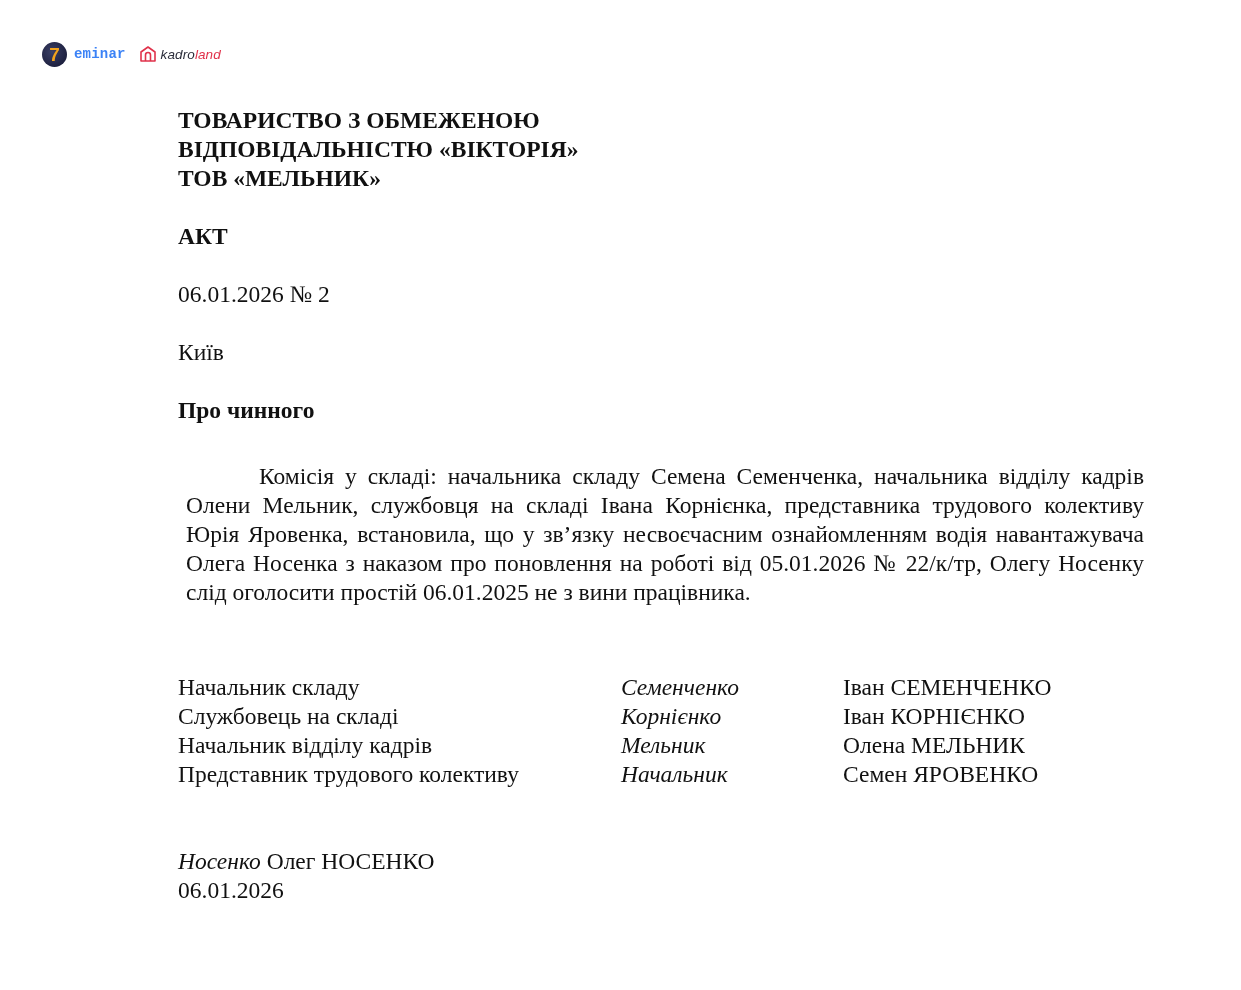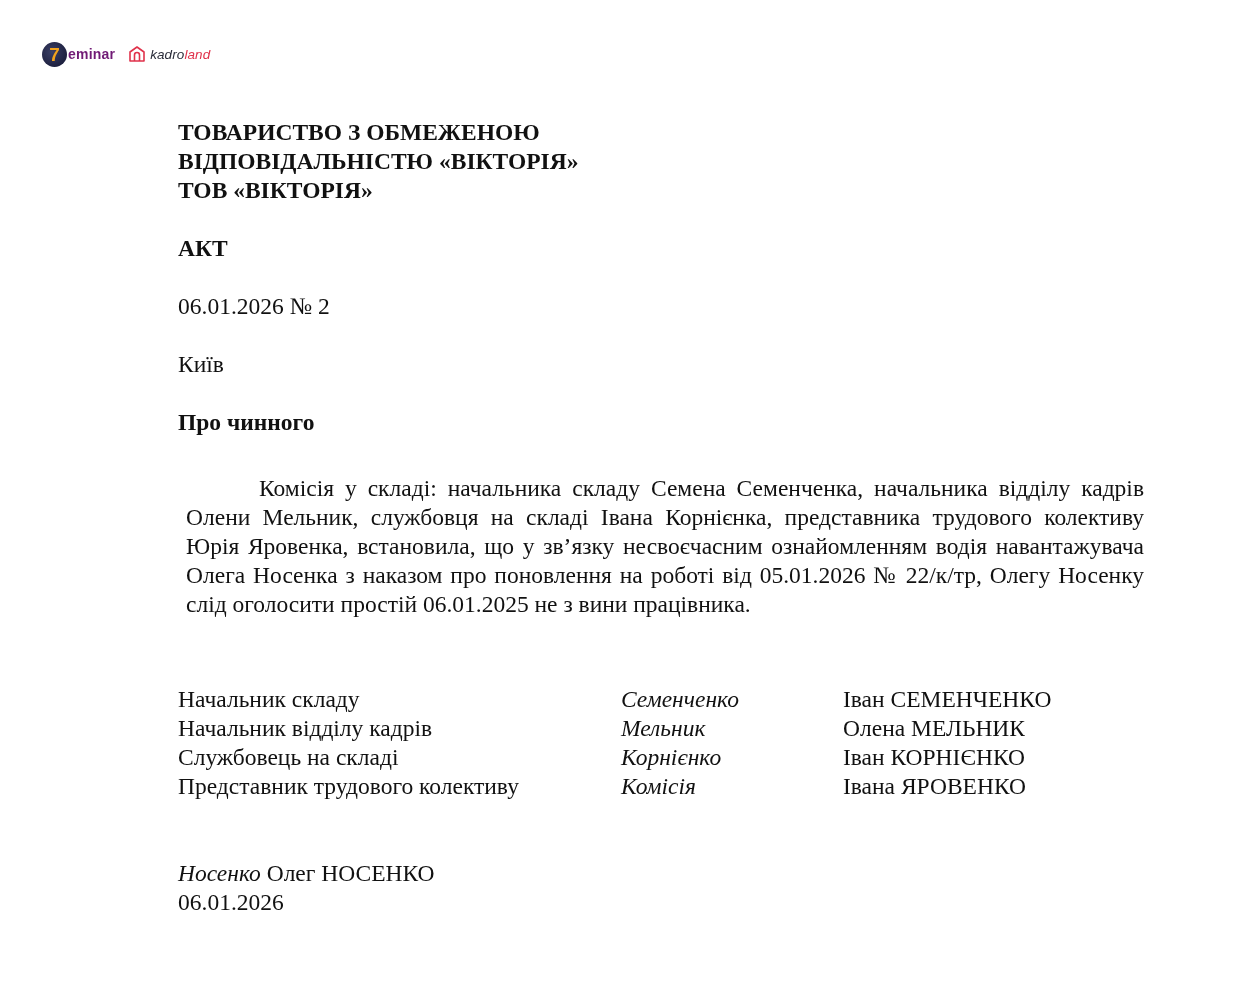--- a/index.html
+++ b/index.html
@@ -35,25 +35,25 @@
       display: flex;
       align-items: center;
       justify-content: center;
       color: #f2a21c;
       font-family: "Liberation Sans", "DejaVu Sans", sans-serif;
       font-weight: bold;
       font-size: 19px;
       line-height: 1;
     }
     .seminar-text {
-      font-family: Liberation Sans, sans-serif;
+      font-family: Liberation Mono, monospace;
       font-weight: bold;
       font-size: 14px;
-      color: #701a75;
-      margin-left: 1px;
+      color: #3b82f6;
+      margin-left: 7px;
       letter-spacing: 0.2px;
     }
     .kadroland {
       display: flex;
       align-items: center;
       margin-left: 13px;
       font-style: italic;
     }
     .house-icon {
       width: 18px;
@@ -66,21 +66,21 @@
       color: #2b2d3a;
       letter-spacing: 0.1px;
     }
     .kadro-text .land {
       color: #e0324b;
     }
 
     .doc {
       position: absolute;
       left: 178px;
-      top: 118px;
+      top: 106px;
       width: 974px;
       font-size: 23.5px;
       line-height: 29px;
     }
     .bold { font-weight: bold; }
     .block { margin: 0; }
     .gap { height: 29px; }
     .justify {
       text-align: justify;
       text-indent: 73px;
@@ -116,21 +116,21 @@
       <path d="M2 16 V7 L9 2 L16 7 V16 Z" fill="none" stroke="#e0324b" stroke-width="1.6" stroke-linejoin="round"></path>
       <path d="M6.5 16 V10 a2.5 2.5 0 0 1 5 0 V16" fill="none" stroke="#e0324b" stroke-width="1.6"></path>
     </svg>
     <span class="kadro-text"><span>kadro</span><span class="land">land</span></span>
   </div>
 </div>
 
 <div class="doc">
   <p class="block bold">ТОВАРИСТВО З ОБМЕЖЕНОЮ</p>
   <p class="block bold">ВІДПОВІДАЛЬНІСТЮ «ВІКТОРІЯ»</p>
-  <p class="block bold">ТОВ «ВІКТОРІЯ»</p>
+  <p class="block bold">ТОВ «МЕЛЬНИК»</p>
   <div class="gap"></div>
 
   <p class="block bold">АКТ</p>
   <div class="gap"></div>
 
   <p class="block">06.01.2026 № 2</p>
   <div class="gap"></div>
 
   <p class="block">Київ</p>
   <div class="gap"></div>
@@ -144,33 +144,33 @@
   <div class="gap"></div>
 
   <table class="sign-table">
     <tbody>
         <tr>
       <td class="col-pos">Начальник складу</td>
       <td class="col-sig">Семенченко</td>
       <td class="col-name">Іван СЕМЕНЧЕНКО</td>
     </tr>
     <tr>
+      <td class="col-pos">Службовець на складі</td>
+      <td class="col-sig">Корнієнко</td>
+      <td class="col-name">Іван КОРНІЄНКО</td>
+    </tr>
+    <tr>
       <td class="col-pos">Начальник відділу кадрів</td>
       <td class="col-sig">Мельник</td>
       <td class="col-name">Олена МЕЛЬНИК</td>
     </tr>
     <tr>
-      <td class="col-pos">Службовець на складі</td>
-      <td class="col-sig">Корнієнко</td>
-      <td class="col-name">Іван КОРНІЄНКО</td>
-    </tr>
-    <tr>
       <td class="col-pos">Представник трудового колективу</td>
-      <td class="col-sig">Комісія</td>
-      <td class="col-name">Івана ЯРОВЕНКО</td>
+      <td class="col-sig">Начальник</td>
+      <td class="col-name">Семен ЯРОВЕНКО</td>
     </tr>
   </tbody>
     </table>
 
   <div class="gap"></div>
   <div class="gap"></div>
 
   <p class="block"><span class="italic">Носенко</span> <span>Олег НОСЕНКО</span></p>
   <p class="block">06.01.2026</p>
 </div>

